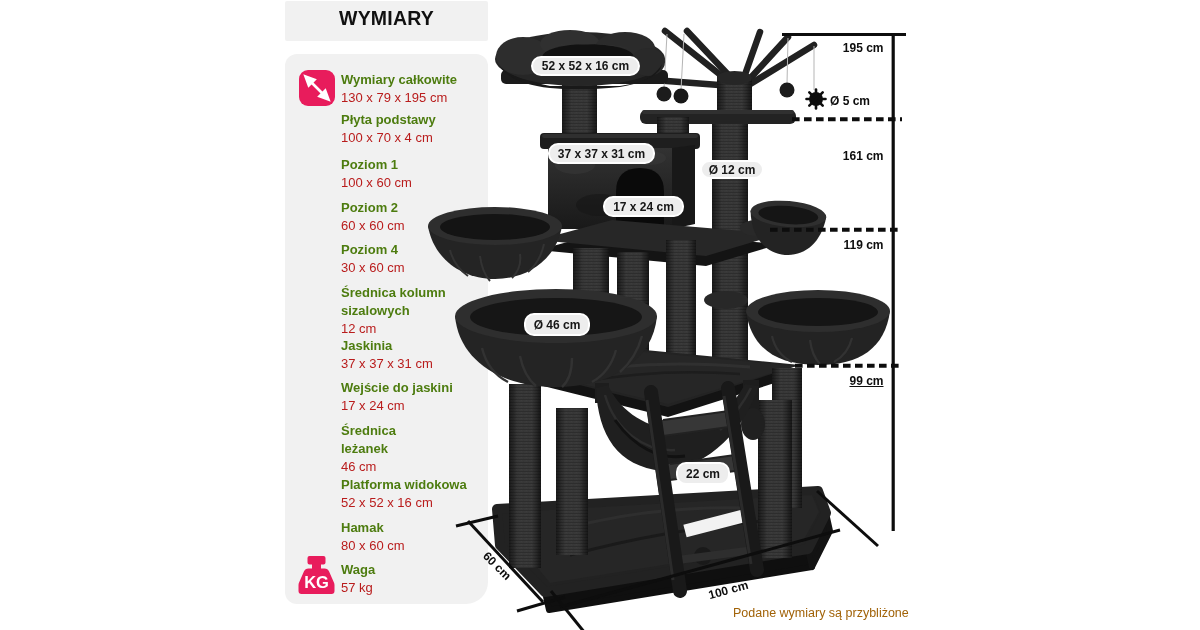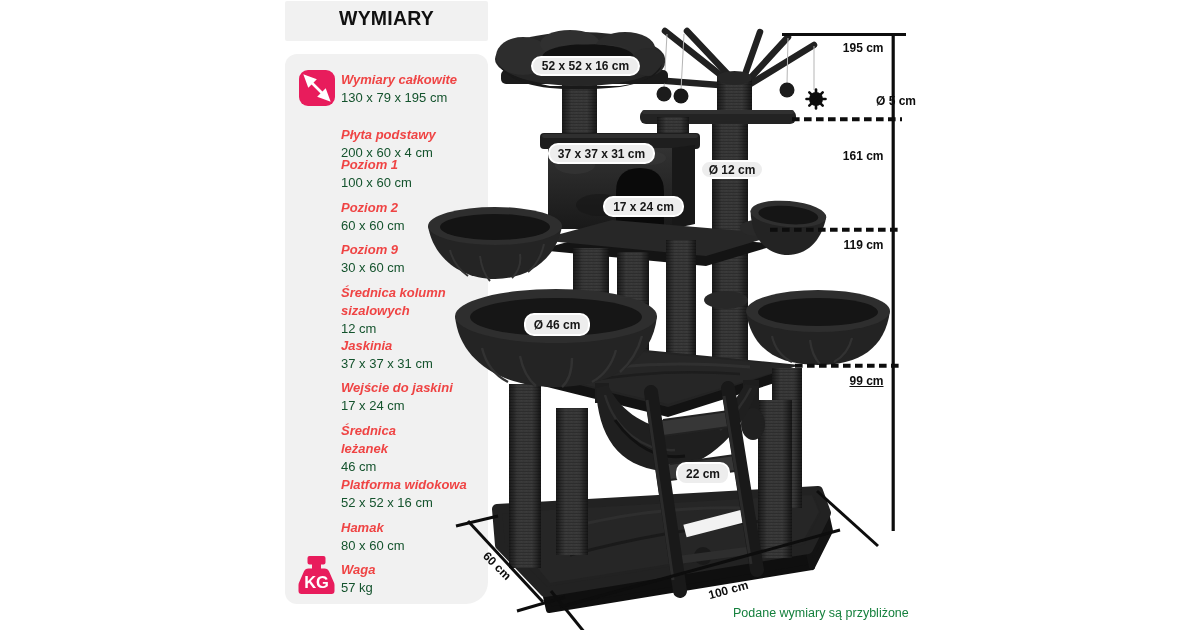--- a/index.html
+++ b/index.html
@@ -1,52 +1,52 @@
 <!DOCTYPE html>
 <html><head>
 <meta charset="utf-8">
 <style>
   html,body{margin:0;padding:0;}
   body{width:1200px;height:630px;background:#ffffff;font-family:"Liberation Sans",sans-serif;position:relative;overflow:hidden;-webkit-font-smoothing:antialiased;}
   .hdr{position:absolute;left:285px;top:1px;width:203px;height:40px;background:#f1f1f1;border-radius:2px;display:flex;align-items:center;justify-content:center;}
   .hdr span{font-weight:bold;font-size:19.5px;letter-spacing:0.2px;color:#111;margin-top:-6px;}
   .panel{position:absolute;left:285px;top:54px;width:203px;height:550px;background:#f1f1f1;border-radius:12px 12px 22px 12px;}
   .row{position:absolute;left:341px;width:150px;font-size:13px;line-height:18px;}
-  .row b{color:#ef4444;display:block;font-style:italic;}
-  .row span{color:#14532d;display:block;}
+  .row b{color:#4d7c0f;display:block;}
+  .row span{color:#b91c1c;display:block;}
   .icon{position:absolute;}
   .lbl{position:absolute;background:#ededed;border:2px solid #ffffff;border-radius:10px;font-size:12px;font-weight:bold;color:#161616;display:flex;align-items:center;justify-content:center;white-space:nowrap;}
   .dim{position:absolute;font-size:12px;font-weight:bold;color:#0d0d0d;white-space:nowrap;}
-  .foot{position:absolute;left:733px;top:606px;font-size:12.5px;color:#15803d;}
+  .foot{position:absolute;left:733px;top:606px;font-size:12.5px;color:#a16207;}
 </style>
 </head>
 <body>
   <div class="hdr">
     <span>WYMIARY</span>
   </div>
   <div class="panel"></div>
 
   <div class="row" style="top:71px">
     <b>Wymiary całkowite</b>
     <span>130 x 79 x 195 cm</span>
   </div>
-  <div class="row" style="top:126px">
+  <div class="row" style="top:111px">
     <b>Płyta podstawy</b>
-    <span>200 x 60 x 4 cm</span>
+    <span>100 x 70 x 4 cm</span>
   </div>
   <div class="row" style="top:156px">
     <b>Poziom 1</b>
     <span>100 x 60 cm</span>
   </div>
   <div class="row" style="top:199px">
     <b>Poziom 2</b>
     <span>60 x 60 cm</span>
   </div>
   <div class="row" style="top:241px">
-    <b>Poziom 9</b>
+    <b>Poziom 4</b>
     <span>30 x 60 cm</span>
   </div>
   <div class="row" style="top:284px">
     <b>Średnica kolumn<br>sizalowych</b>
     <span>12 cm</span>
   </div>
   <div class="row" style="top:337px">
     <b>Jaskinia</b>
     <span>37 x 37 x 31 cm</span>
   </div>
@@ -298,19 +298,19 @@
   </svg>
 
   <div class="lbl" style="left:531px;top:56px;width:105px;height:16px;">52 x 52 x 16 cm</div>
   <div class="lbl" style="left:548px;top:143px;width:103px;height:17px;">37 x 37 x 31 cm</div>
   <div class="lbl" style="left:700px;top:160px;width:60px;height:15px;">Ø 12 cm</div>
   <div class="lbl" style="left:603px;top:196px;width:77px;height:17px;">17 x 24 cm</div>
   <div class="lbl" style="left:524px;top:313px;width:62px;height:19px;">Ø 46 cm</div>
   <div class="lbl" style="left:676px;top:450px;width:50px;height:19px;margin-top:12px;">22 cm</div>
 
   <div class="dim" style="right:316.5px;top:41px;margin-left:12px;">195 cm</div>
-  <div class="dim" style="left:876px;top:93.5px;text-align:center;">Ø 5 cm</div>
+  <div class="dim" style="left:830px;top:93.5px;text-align:center;">Ø 5 cm</div>
   <div class="dim" style="right:316.5px;top:125.3px;margin-top:24px;">161 cm</div>
   <div class="dim" style="right:316.5px;top:237.5px;">119 cm</div>
   <div class="dim" style="right:316.5px;top:374.3px;text-decoration:underline;">99 cm</div>
   <div class="dim" style="left:480px;top:559px;transform:rotate(45deg);">60 cm</div>
   <div class="dim" style="left:708px;top:583px;transform:rotate(-15deg);">100 cm</div>
   <div class="foot">Podane wymiary są przybliżone</div>
 
 </body></html>

